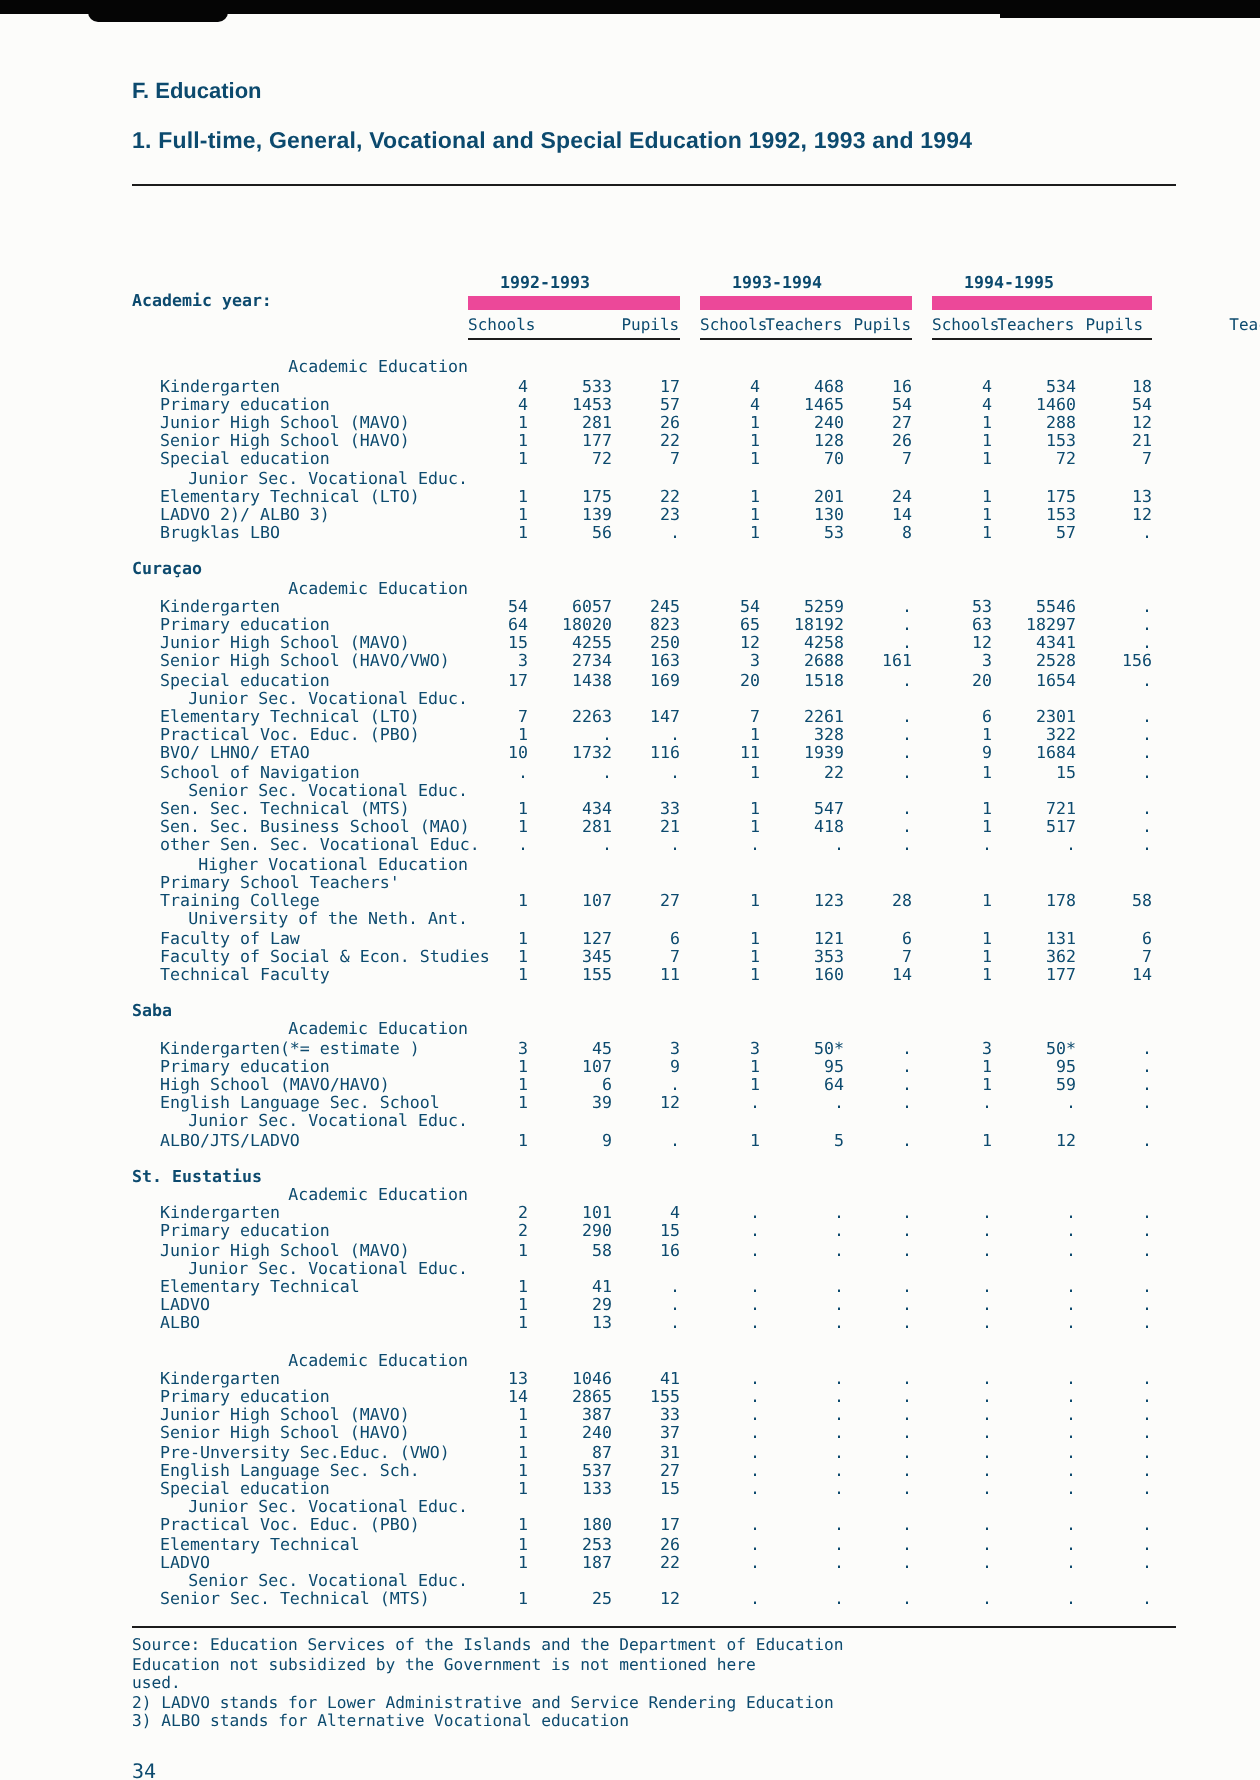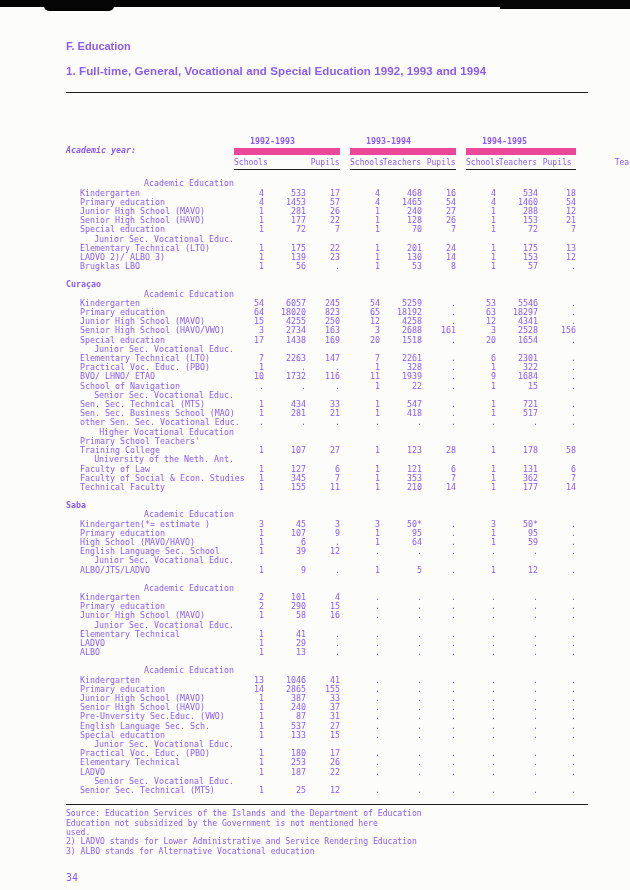--- a/index.html
+++ b/index.html
@@ -1,28 +1,28 @@
 <!DOCTYPE html>
 <html><head>
 <meta charset="utf-8">
 <style>
   html,body{margin:0;padding:0;}
   body{background:#d8d8d4;font-family:"DejaVu Sans Mono",monospace;}
-  .page{position:relative;width:630px;height:890px;background:#fcfcfa;color:#8b5cf6;overflow:hidden;margin:0 auto;}
+  .page{position:relative;width:630px;height:890px;background:#fcfcfa;color:#0c4a6e;overflow:hidden;margin:0 auto;}
   .scan-edge{position:absolute;top:0;left:0;width:630px;height:7px;background:#050505;}
   .scan-edge-blob{position:absolute;top:0;left:44px;width:70px;height:11px;background:#050505;border-radius:0 0 5px 5px;}
   .scan-edge-blob2{position:absolute;top:0;right:0;width:130px;height:9px;background:#050505;}
   .content{position:absolute;left:66px;top:40px;width:522px;}
   .section-heading{font-family:"Liberation Sans",sans-serif;font-weight:bold;font-size:11px;}
   .doc-title{font-family:"Liberation Sans",sans-serif;font-weight:bold;font-size:11.5px;margin-top:13px;letter-spacing:.1px;}
   .table{margin-top:15px;font-size:8.3px;line-height:9.2px;}
   .rule{border-top:1.2px solid #1c1c1c;height:0;}
   .trow{display:grid;grid-template-columns:168px 30px 42px 34px 10px 30px 42px 34px 10px 30px 42px 38px;align-items:end;}
   .label-cell{grid-column:1;white-space:nowrap;overflow:visible;}
-  .bold{font-weight:bold;font-style:italic;}
+  .bold{font-weight:bold;}
   .header-years{padding-top:4px;}
   .year-span{font-weight:bold;padding-left:16px;padding-bottom:2px;border-bottom:7px solid #ec4899;white-space:nowrap;margin-top:40px;}
   .year-span.g1{grid-column:2/5;}
   .year-span.g2{grid-column:6/9;}
   .year-span.g3{grid-column:10/13;}
   .header-cols{margin-top:3px;}
   .sub-span{display:flex;justify-content:space-between;border-bottom:1px solid #1c1c1c;padding-bottom:2px;font-size:8px;white-space:nowrap;gap:43px;}
   .sub-span.g1{grid-column:2/5;}
   .sub-span.g2{grid-column:6/9;}
   .sub-span.g3{grid-column:10/13;}
@@ -387,21 +387,21 @@
               <div class="val-cell col-6">1</div>
               <div class="val-cell col-7">362</div>
               <div class="val-cell col-8">7</div>
             </div>
             <div class="trow">
               <div class="label-cell indent-2">Technical Faculty</div>
               <div class="val-cell col-0">1</div>
               <div class="val-cell col-1">155</div>
               <div class="val-cell col-2">11</div>
               <div class="val-cell col-3">1</div>
-              <div class="val-cell col-4">210</div>
+              <div class="val-cell col-4">160</div>
               <div class="val-cell col-5">14</div>
               <div class="val-cell col-6">1</div>
               <div class="val-cell col-7">177</div>
               <div class="val-cell col-8">14</div>
             </div>
           </div>
           <div class="island-group">
             <div class="trow">
               <div class="label-cell island-name">Saba</div>
             </div>
@@ -466,20 +466,23 @@
               <div class="val-cell col-2">.</div>
               <div class="val-cell col-3">1</div>
               <div class="val-cell col-4">5</div>
               <div class="val-cell col-5">.</div>
               <div class="val-cell col-6">1</div>
               <div class="val-cell col-7">12</div>
               <div class="val-cell col-8">.</div>
             </div>
           </div>
           <div class="island-group">
+            <div class="trow">
+              <div class="label-cell island-name">St. Eustatius</div>
+            </div>
             <div class="trow">
               <div class="label-cell indent-1">Academic Education</div>
             </div>
             <div class="trow">
               <div class="label-cell indent-2">Kindergarten</div>
               <div class="val-cell col-0">2</div>
               <div class="val-cell col-1">101</div>
               <div class="val-cell col-2">4</div>
               <div class="val-cell col-3">.</div>
               <div class="val-cell col-4">.</div>

